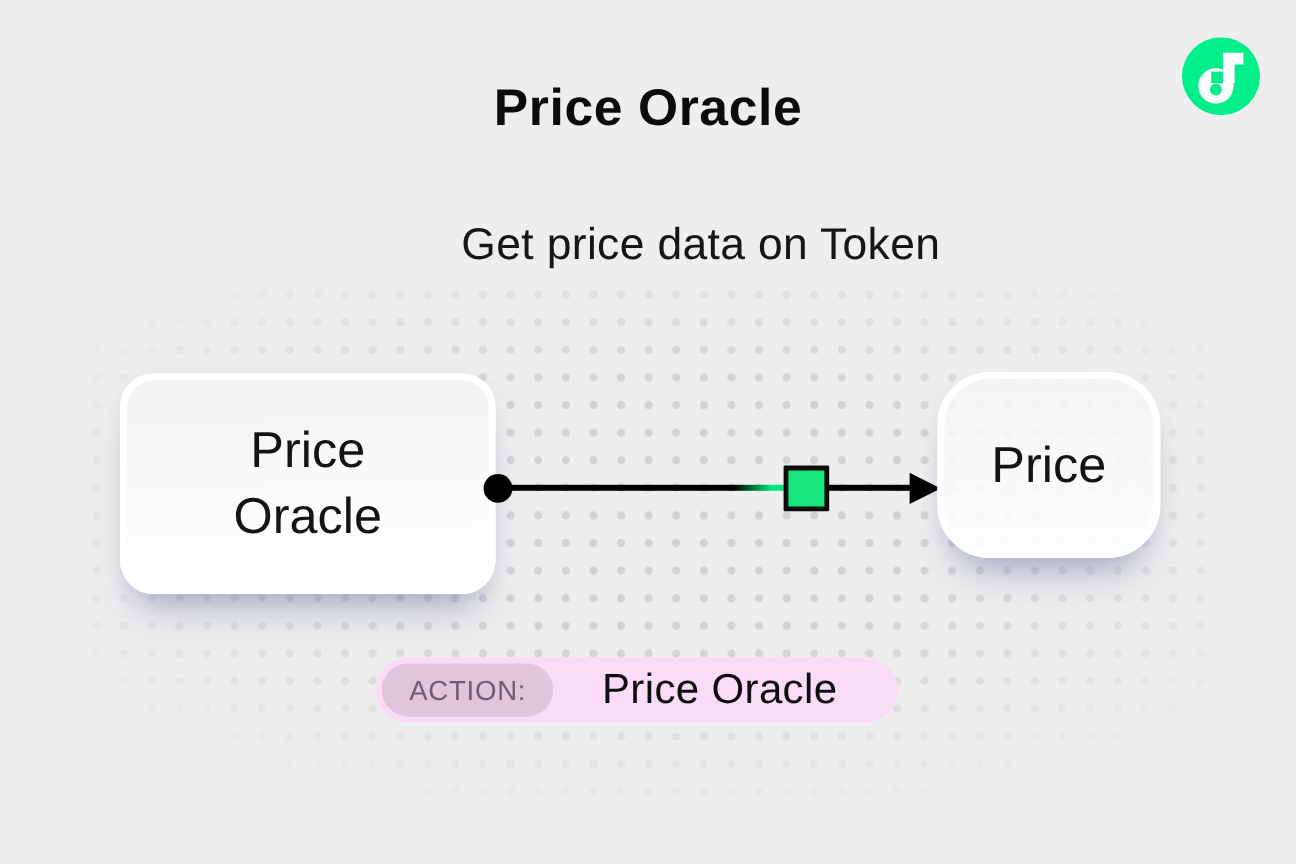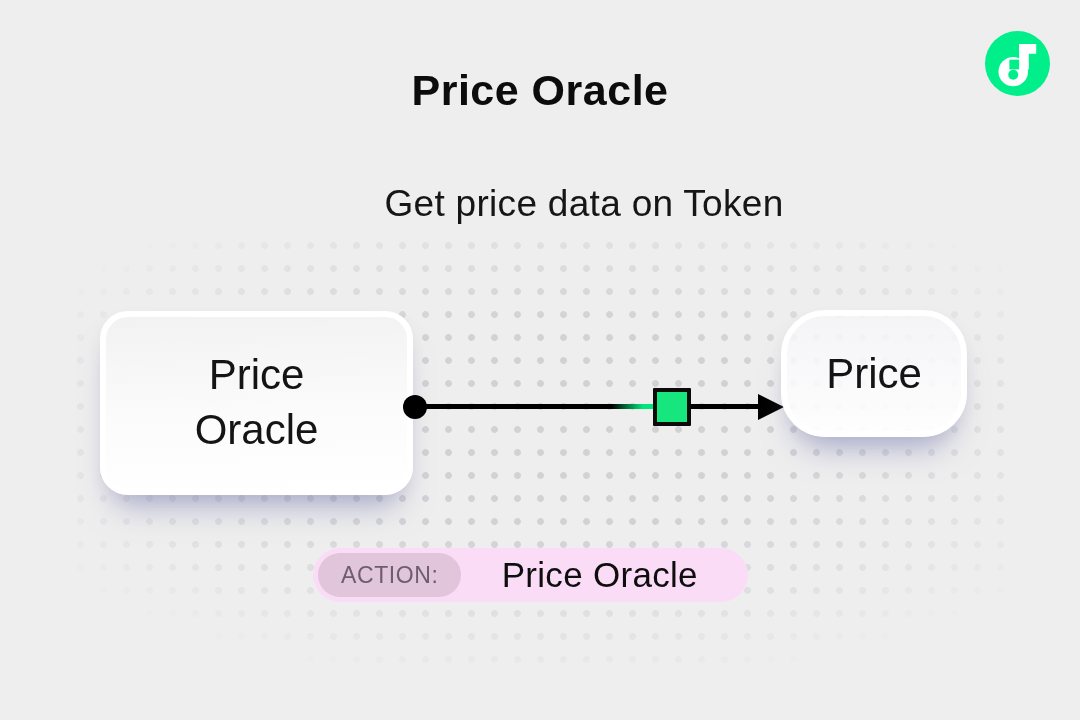--- a/index.html
+++ b/index.html
@@ -35,21 +35,21 @@
     text-align:center;color:#141414;
     box-shadow:0 24px 32px -14px rgba(114,122,176,.55),0 6px 14px rgba(60,60,90,.06);
   }
   .node-source{
     left:100px;top:311px;width:313px;height:184px;border-radius:28px;
     background:linear-gradient(178deg,#f3f2f3 0%,#fbfbfb 55%,#ffffff 100%);
     font-size:42px;line-height:1.3;
   }
   .node-source .node-label{width:190px;}
   .node-target{
-    left:781px;top:310px;width:186px;height:127px;border-radius:44px;
+    left:781px;top:310px;width:186px;height:155px;border-radius:44px;
     background:linear-gradient(180deg,rgba(246,246,250,.78) 0%,rgba(255,255,255,.92) 100%);
     font-size:42px;
   }
   
   .conn-line{
     position:absolute;left:415px;top:404px;width:345px;height:5px;
     background:linear-gradient(90deg,#000 0%,#000 57%,#00e57c 66%,#00e57c 72%,#000 73%,#000 100%);
   }
   .conn-dot{
     position:absolute;left:403px;top:395px;width:24px;height:24px;

